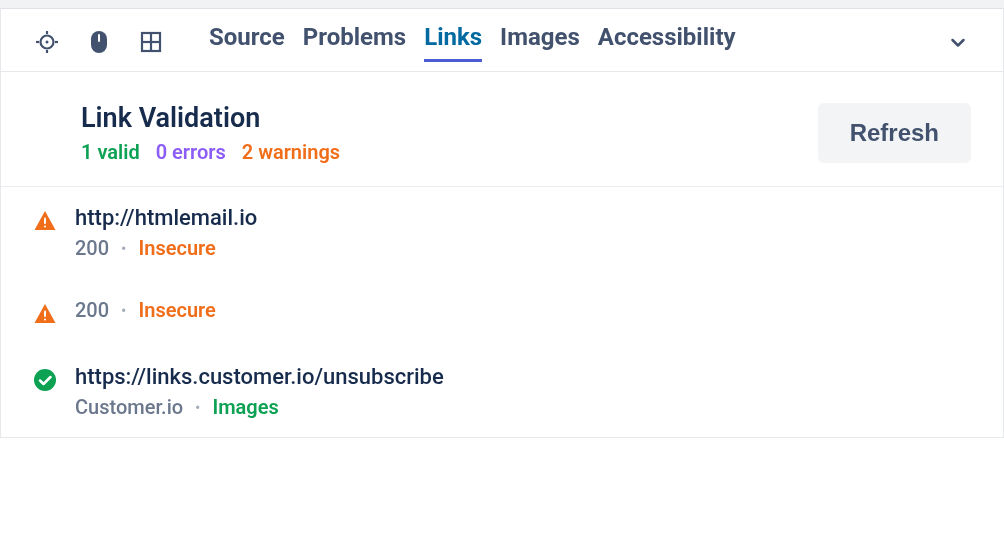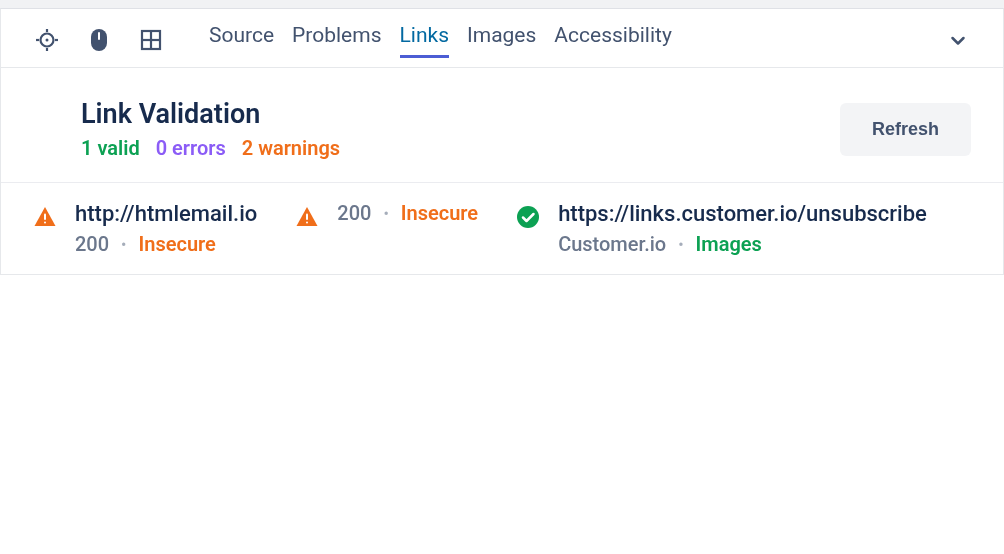--- a/index.html
+++ b/index.html
@@ -45,22 +45,22 @@
       justify-content: center;
       color: #42526E;
       cursor: pointer;
     }
     .tabs {
       display: flex;
       align-items: center;
       gap: 18px;
     }
     .tab {
-      font-size: 21px;
-      font-weight: 400;
+      font-size: 24px;
+      font-weight: 700;
       color: #42526E;
       cursor: pointer;
       padding-bottom: 10px;
       position: relative;
     }
     .tab.active {
       color: #0369a1;
     }
     .tab.active::after {
       content: "";
@@ -110,29 +110,29 @@
     }
     .counts .valid { color: #0CA153; }
     .counts .errors { color: #8b5cf6; }
     .counts .warnings { color: #F06E1A; }
     .btn-refresh {
       margin-left: auto;
       background: #F3F4F6;
       border: none;
       border-radius: 6px;
       padding: 16px 32px;
-      font-size: 18px;
+      font-size: 24px;
       font-weight: 600;
       color: #42526E;
       cursor: pointer;
     }
     .list {
       padding: 18px 32px 18px 32px;
       display: flex;
-      flex-direction: row;
+      flex-direction: column;
       gap: 38px;
     }
     .item {
       display: flex;
       align-items: flex-start;
       gap: 18px;
     }
     .item-icon {
       width: 24px;
       height: 24px;

